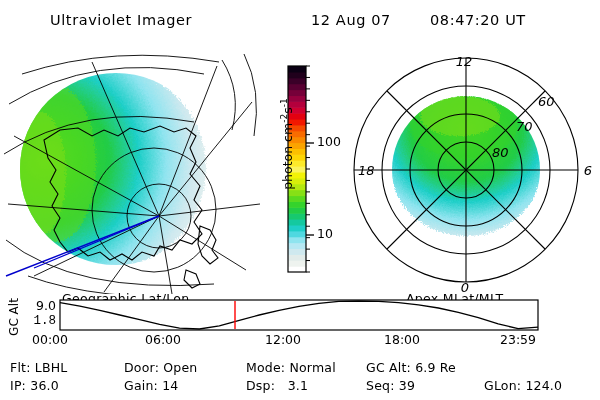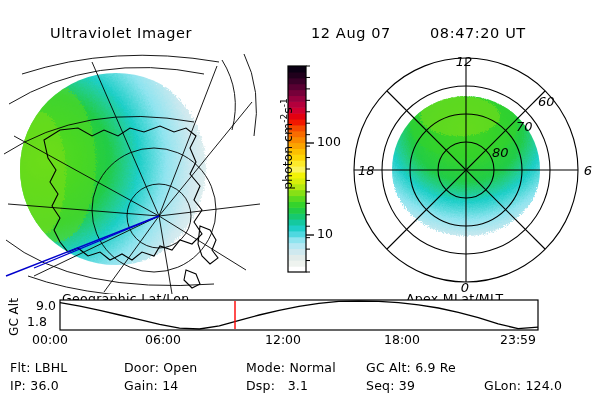--- a/index.html
+++ b/index.html
@@ -1,20 +1,20 @@
 <!DOCTYPE html>
 <html><head>
 <meta charset="utf-8">
 <style>
   html,body{margin:0;padding:0;background:#ffffff;}
   body{
     width:600px;height:400px;position:relative;overflow:hidden;
     font-family:"DejaVu Sans",sans-serif;color:#000000;
   }
-  .hdr{position:absolute;left:0;top:23px;width:540px;height:26px;}
+  .hdr{position:absolute;left:0;top:10px;width:540px;height:26px;}
   .hdr span{position:absolute;font-size:14.5px;letter-spacing:0.6px;white-space:nowrap;}
   #hdr-title{left:50px;top:2px;}
   #hdr-date{left:275px;top:2px;margin-left:36px;}
   #hdr-time{left:430px;top:2px;}
 
   .panel{position:absolute;}
   #geo-panel{left:4px;top:44px;width:258px;height:250px;}
   #dial-panel{left:352px;top:44px;width:244px;height:250px;font-style:italic;}
   #cbar-panel{left:264px;top:44px;width:86px;height:250px;}
 
@@ -242,21 +242,21 @@
     <text x="186" y="62" font-size="13" font-family="DejaVu Sans, sans-serif">60</text>
     <text x="164" y="87" font-size="13" font-family="DejaVu Sans, sans-serif">70</text>
     <text x="140" y="113" font-size="13" font-family="DejaVu Sans, sans-serif">80</text>
   </svg>
 </div>
 <div class="cap" id="dial-cap">Apex MLat/MLT</div>
 
 <div id="strip-wrap">
   <div id="strip-ylab">GC Alt</div>
   <div class="strip-ytick" id="sy0" style="left:18px;top:2px;width:38px;text-align:right;">9.0</div>
-  <div class="strip-ytick" id="sy1" style="left:18px;top:18px;width:38px;text-align:center;">1.8</div>
+  <div class="strip-ytick" id="sy1" style="left:18px;top:18px;width:38px;text-align:right;font-family:Liberation Mono, monospace;">1.8</div>
 
   <svg id="strip-svg" width="600" height="36" viewBox="0 0 600 36" style="position:absolute;left:0;top:0;">
     <rect x="60" y="4" width="478" height="30" fill="#ffffff" stroke="#000000" stroke-width="1.2"></rect>
     <polyline id="strip-trace" fill="none" stroke="#000000" stroke-width="1.3" points="60.0,6.6 79.9,10.1 99.8,14.3 119.8,19.0 139.7,23.7 159.6,28.3 179.5,32.2 199.4,33.0 219.3,29.9 239.3,24.4 259.2,19.0 279.1,14.3 299.0,10.4 318.9,7.3 338.8,5.4 358.8,5.0 378.7,5.4 398.6,6.6 418.5,8.9 438.4,12.0 458.3,16.3 478.3,21.7 498.2,27.9 518.1,32.6 538.0,31.1"></polyline>
     <line id="strip-cursor" y1="5" y2="33" stroke="#ff0000" stroke-width="1.4" x1="235.0" x2="235.0"></line>
   </svg>
 
   <div class="strip-xtick" style="left:32px;">00:00</div>
   <div class="strip-xtick" style="left:145px;">06:00</div>
   <div class="strip-xtick" style="left:265px;">12:00</div>

